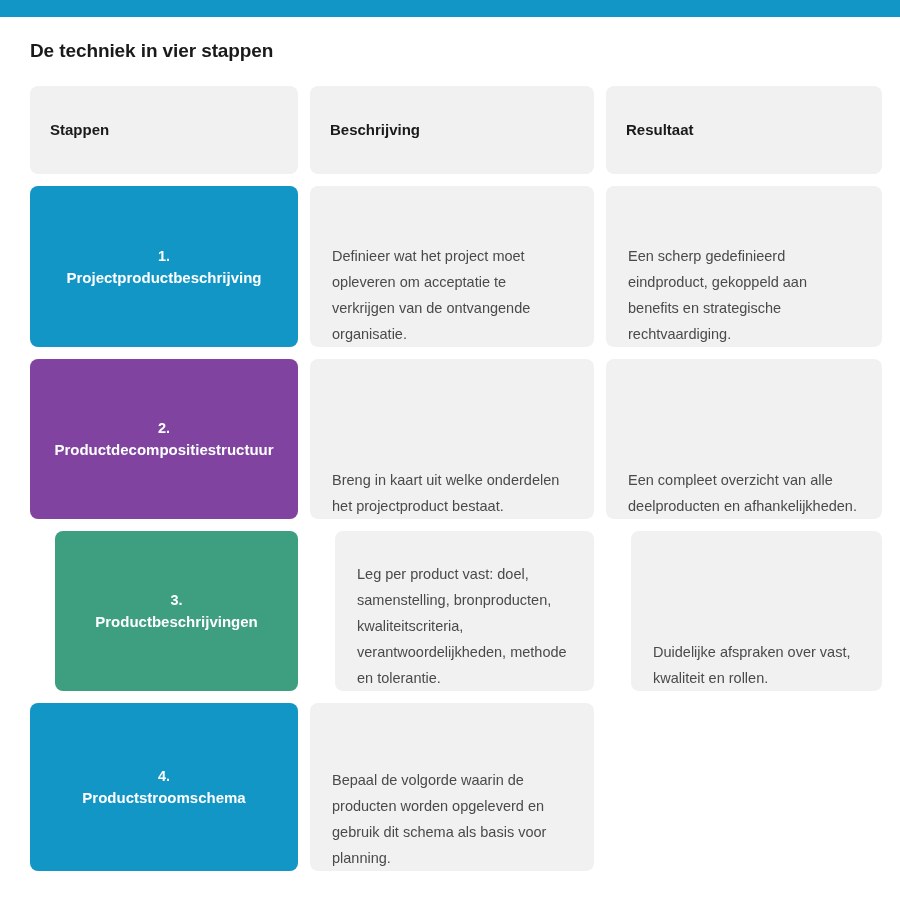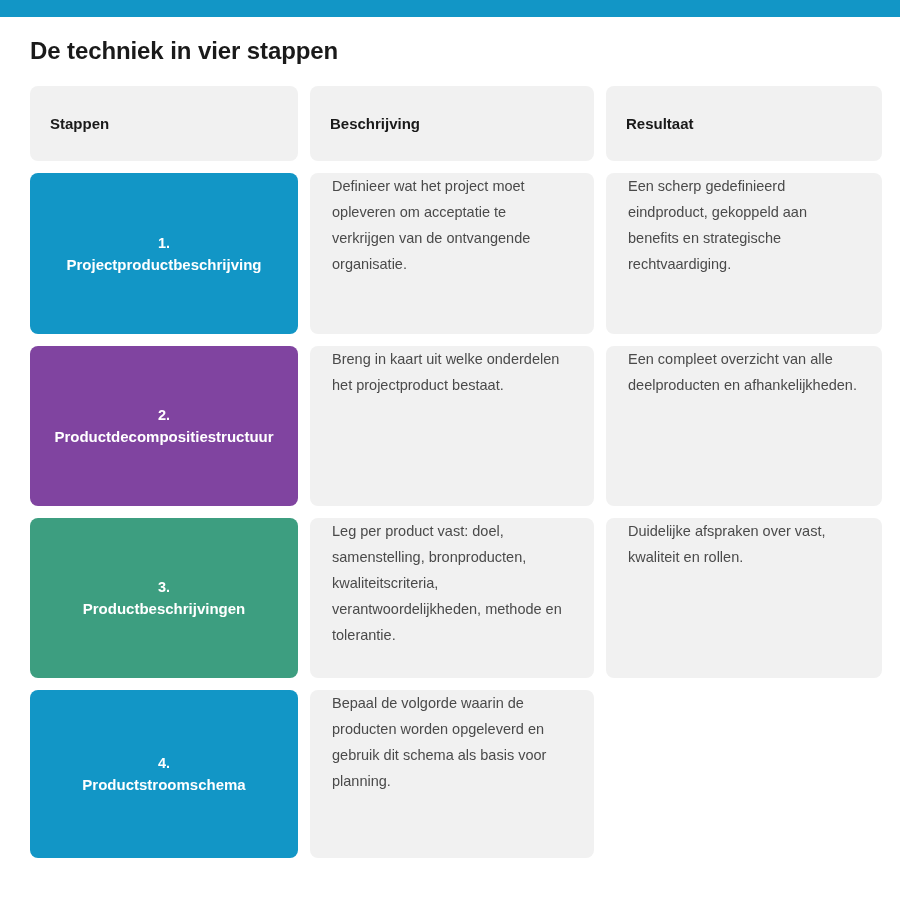--- a/index.html
+++ b/index.html
@@ -19,21 +19,21 @@
     width: 900px;
     height: 17px;
     background: #1296c6;
   }
 
   .page-wrap {
     padding: 0 30px;
   }
 
   .page-title {
-    font-size: 24px;
+    font-size: 19px;
     font-weight: bold;
     color: #1a1a1a;
     letter-spacing: -0.1px;
     margin-top: 21px;
     margin-bottom: 0;
     line-height: 26px;
   }
 
   .table-grid {
     margin-top: 22px;
@@ -45,21 +45,21 @@
   .grid-row {
     display: grid;
     grid-template-columns: 268px 284px 276px;
     gap: 12px;
   }
 
   
   .head-cell {
     background: #f1f1f1;
     border-radius: 8px;
-    height: 75px;
+    height: 88px;
     display: flex;
     align-items: center;
     padding: 0 20px;
   }
 
   .head-cell-label {
     font-size: 15px;
     font-weight: bold;
     color: #1a1a1a;
     line-height: 20px;
@@ -88,34 +88,34 @@
     font-weight: bold;
     line-height: 22px;
     white-space: nowrap;
   }
 
   
   .text-cell {
     background: #f1f1f1;
     border-radius: 8px;
     display: flex;
-    align-items: flex-start;
+    align-items: flex-end;
     padding: 0 22px;
   }
 
   .text-cell-body {
     font-size: 14.5px;
     color: #4a4a4a;
     line-height: 26px;
   }
 
   
   .row-1 .step-cell, .row-1 .text-cell { height: 161px; }
   .row-2 .step-cell, .row-2 .text-cell { height: 160px; }
-  .row-3 .step-cell, .row-3 .text-cell { height: 160px; }
+  .row-3 .step-cell, .row-3 .text-cell { height: 160px; margin-left: 25px; }
   .row-4 .step-cell, .row-4 .text-cell { height: 168px; }
 </style>
 </head>
 <body>
 
 <div class="top-accent-bar"></div>
 
 <div class="page-wrap">
 
   <h1 class="page-title">De techniek in vier stappen</h1>

